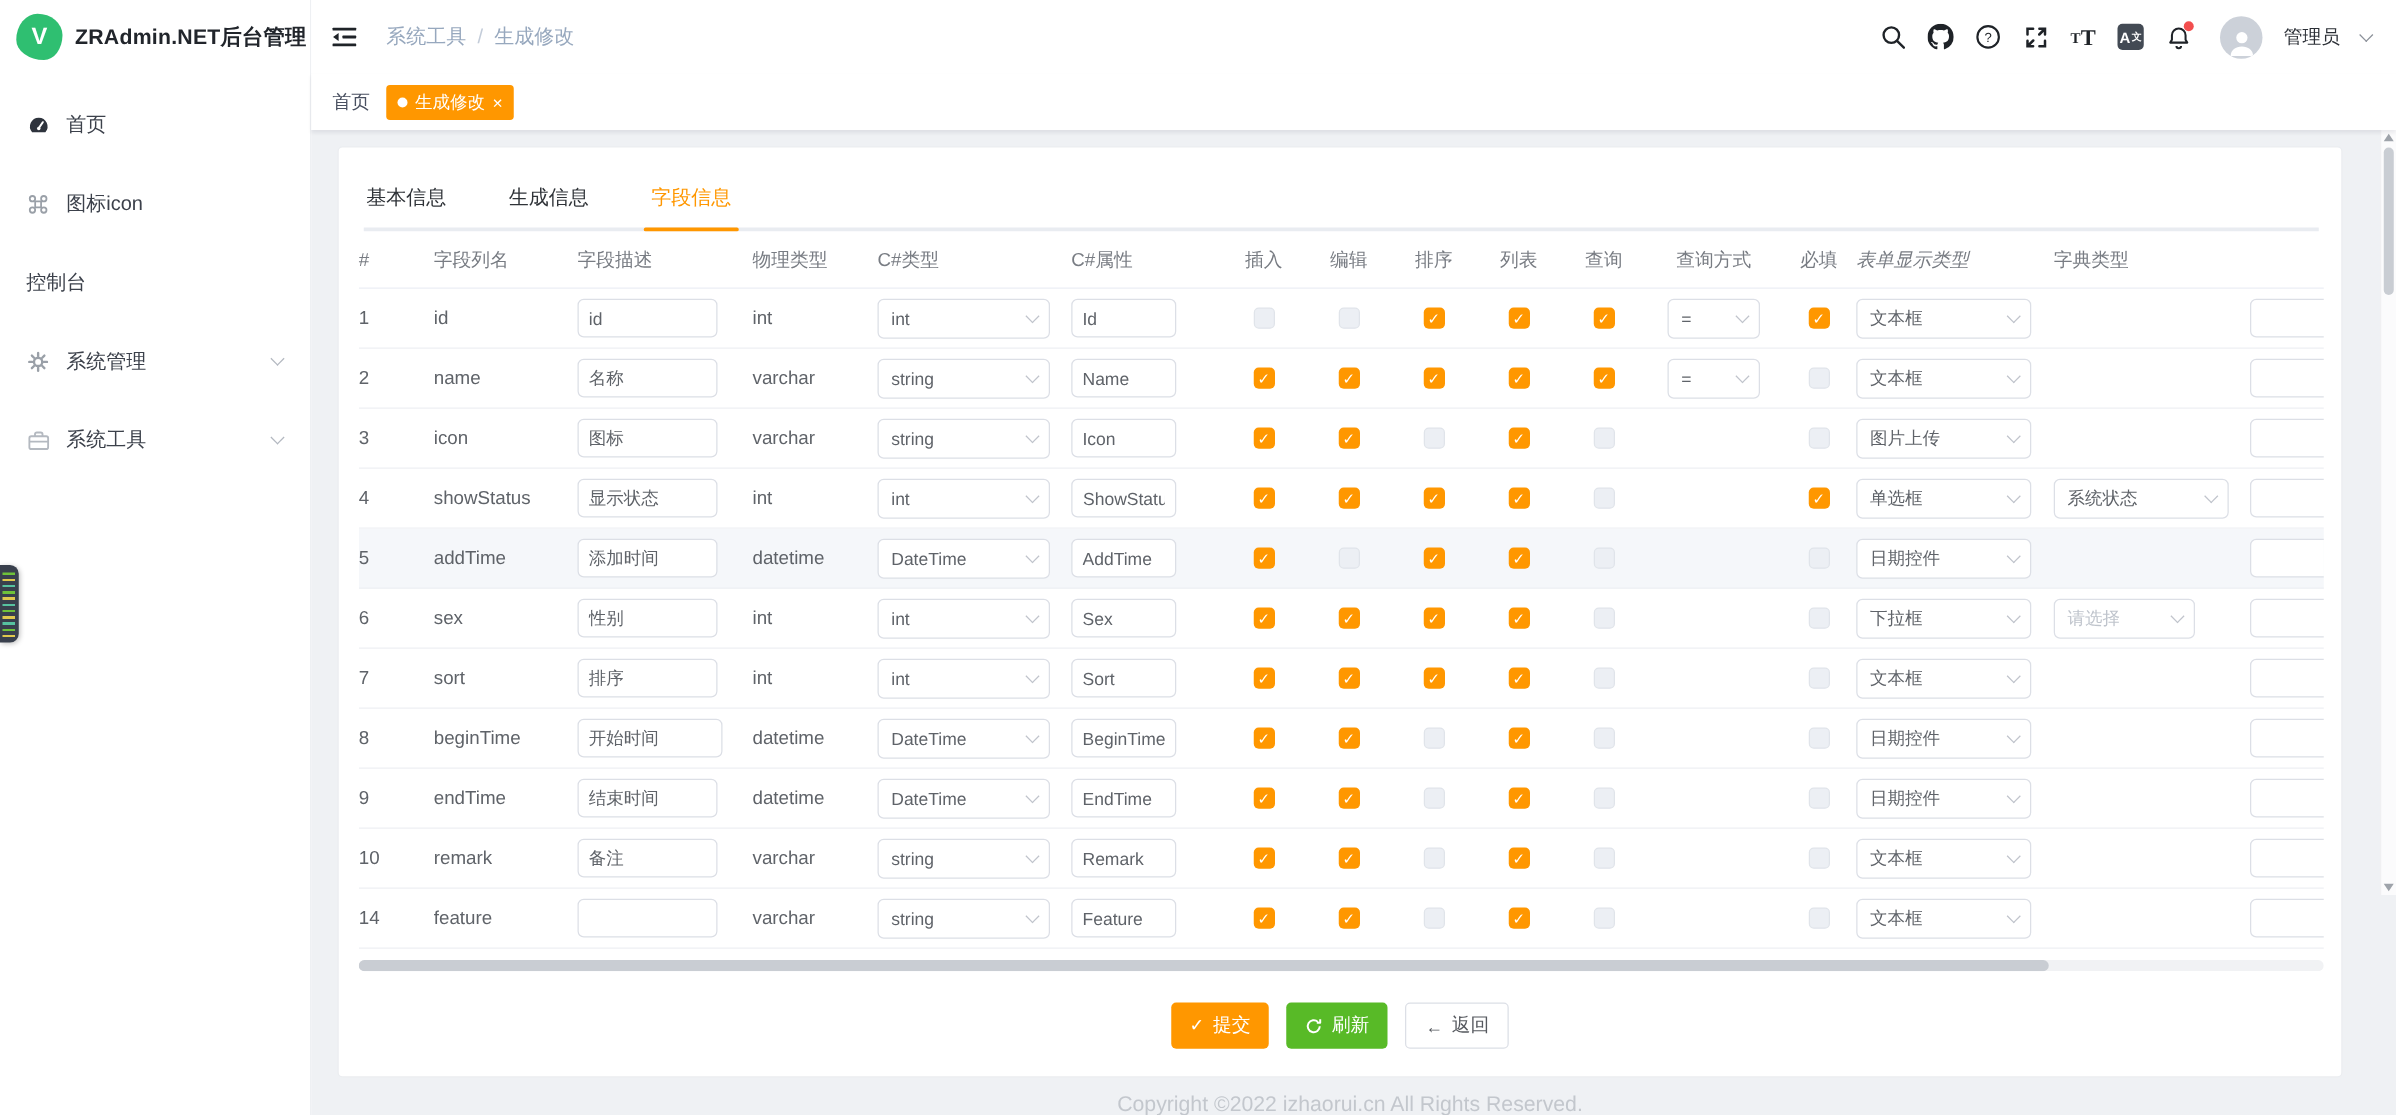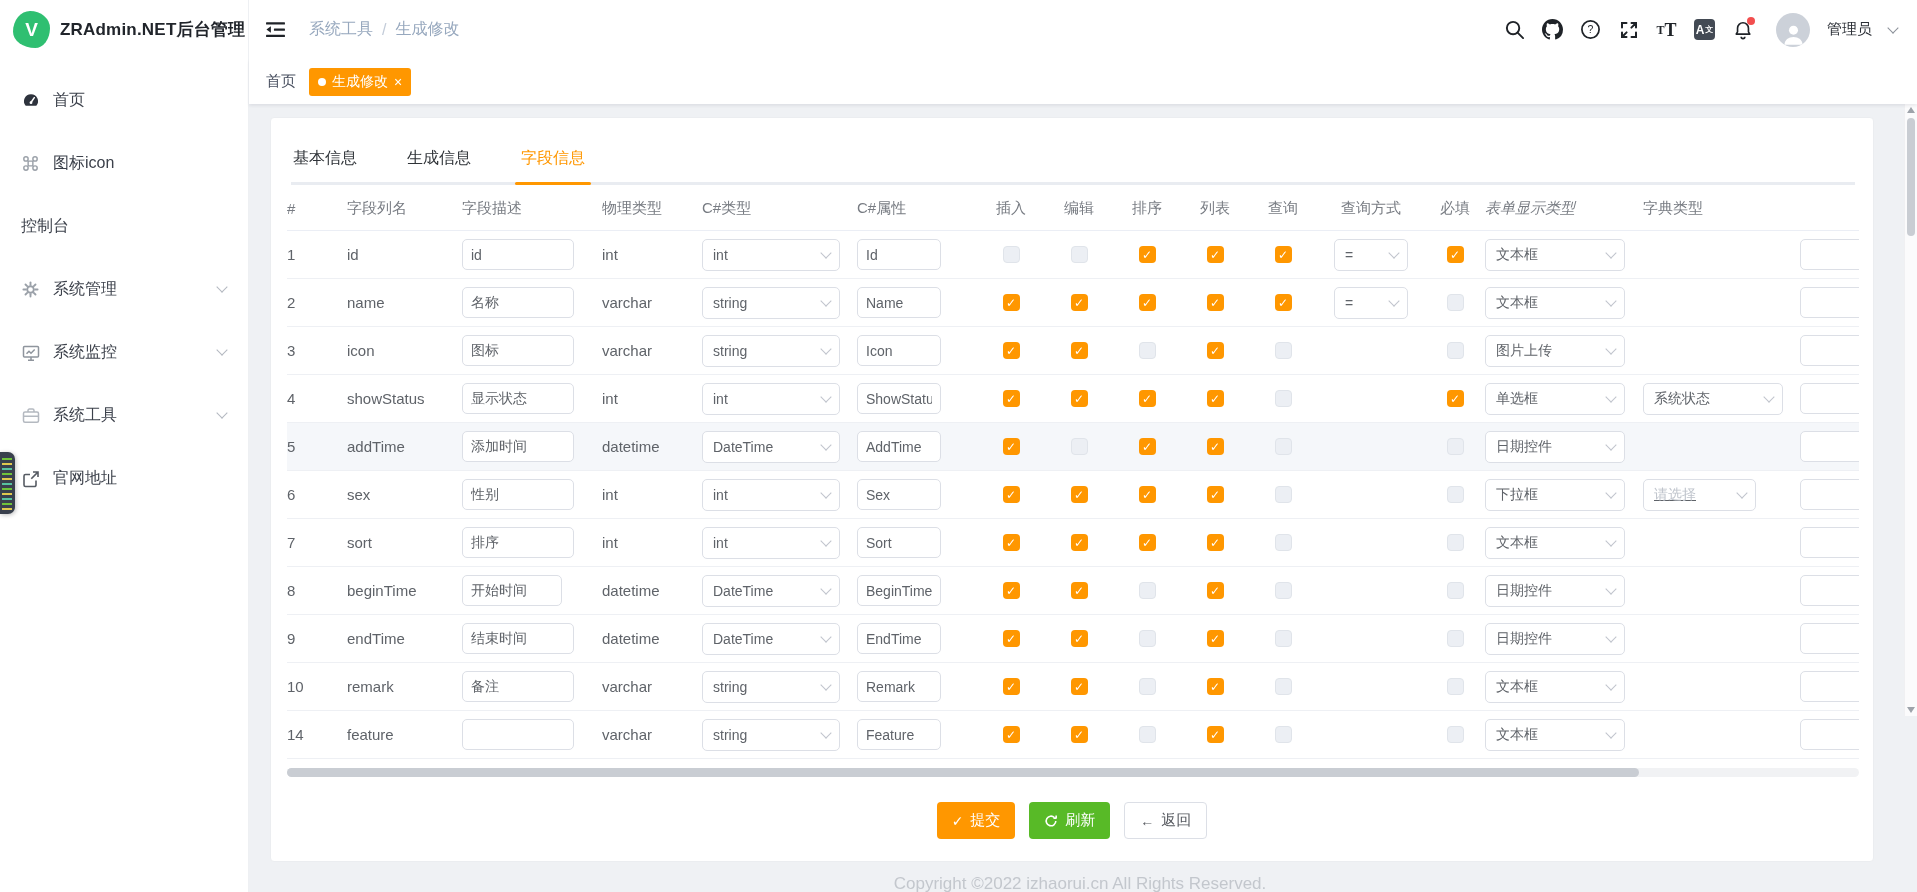--- a/index.html
+++ b/index.html
@@ -156,47 +156,27 @@
                 <line x1="12.5" y1="5.5" x2="14.3" y2="3.7"></line>
               </g>
               <circle cx="9" cy="9" r="3.5" fill="none" stroke="#9aa0a8" stroke-width="2"></circle>
             </svg>
           </span>
           <span class="lbl">系统管理</span>
           <span class="chev-s"></span>
         </div>
         <div class="side-item">
           <span class="mi">
-            <svg viewBox="0 0 18 18" width="18" height="18" fill="none" stroke="#8f959d" stroke-width="1.5">
-              <rect x="1.5" y="2.5" width="15" height="10.5" rx="1"></rect>
-              <path d="M4.5 9.8 7 7.2l2 2 3.7-3.7"></path>
-              <path d="M6 16.2h6M9 13v3.2"></path>
-            </svg>
-          </span>
-          <span class="lbl">系统监控</span>
-          <span class="chev-s"></span>
-        </div>
-        <div class="side-item">
-          <span class="mi">
             <svg viewBox="0 0 18 18" width="18" height="18" fill="none" stroke="#b4b9c0" stroke-width="1.5">
               <rect x="1.5" y="5" width="15" height="10.2" rx="1.5"></rect>
               <path d="M6 5V3.4A1.4 1.4 0 0 1 7.4 2h3.2A1.4 1.4 0 0 1 12 3.4V5M1.5 9.3h15"></path>
             </svg>
           </span>
           <span class="lbl">系统工具</span>
           <span class="chev-s"></span>
-        </div>
-        <div class="side-item">
-          <span class="mi">
-            <svg viewBox="0 0 18 18" width="18" height="18" fill="none" stroke="#565b63" stroke-width="1.6">
-              <path d="M14 10.5V15a1.5 1.5 0 0 1-1.5 1.5h-9A1.5 1.5 0 0 1 2 15V6a1.5 1.5 0 0 1 1.5-1.5H8"></path>
-              <path d="M11 2h5v5M15.6 2.4 9.3 8.7"></path>
-            </svg>
-          </span>
-          <span class="lbl">官网地址</span>
         </div>
       </nav>
     <div class="mini-widget">
         <div class="stripes"></div>
       </div>
   </aside>
 
   <div class="main">
 
     <header class="topbar">
@@ -516,21 +496,21 @@
                   <span class="cb off"></span>
                 </div>
                 <div class="td ctr" style="width: 108px;"></div>
                 <div class="td ctr" style="width: 60px;">
                   <span class="cb off"></span>
                 </div>
                 <div class="td" style="width: 158px;"><span class="sel" style="width: 140px;">
                     <span class="sel-txt">下拉框</span>
                     <i class="chev"></i>
                   </span></div>
-                <div class="td" style="width: 157px;"><span class="sel ph" style="width: 113px; text-decoration: underline;">
+                <div class="td" style="width: 157px;"><span class="sel ph" style="width: 113px;">
                     <span class="sel-txt">请选择</span>
                     <i class="chev"></i>
                   </span></div>
                 <div class="td" style="width: 115px;"><input class="ipt" style="width: 100px;"></div>
               </div>
               <div class="trow">
                 <div class="td" style="width: 60px;">7</div>
                 <div class="td" style="width: 115px;">sort</div>
                 <div class="td" style="width: 140px;"><input class="ipt" value="排序" style="width: 112px;"></div>
                 <div class="td" style="width: 100px;">int</div>
@@ -561,21 +541,21 @@
                 <div class="td" style="width: 158px;"><span class="sel" style="width: 140px;">
                     <span class="sel-txt">文本框</span>
                     <i class="chev"></i>
                   </span></div>
                 <div class="td" style="width: 157px;"></div>
                 <div class="td" style="width: 115px;"><input class="ipt" style="width: 100px;"></div>
               </div>
               <div class="trow">
                 <div class="td" style="width: 60px;">8</div>
                 <div class="td" style="width: 115px;">beginTime</div>
-                <div class="td" style="width: 140px;"><input class="ipt" value="开始时间" style="width: 100px; font-family: Liberation Serif, serif;"></div>
+                <div class="td" style="width: 140px;"><input class="ipt" value="开始时间" style="width: 116px; font-family: Liberation Serif, serif;"></div>
                 <div class="td" style="width: 100px;">datetime</div>
                 <div class="td" style="width: 155px;"><span class="sel" style="width: 138px;">
                     <span class="sel-txt">DateTime</span>
                     <i class="chev"></i>
                   </span></div>
                 <div class="td" style="width: 120px;"><input class="ipt" value="BeginTime" style="width: 84px;"></div>
                 <div class="td ctr" style="width: 68px;">
                   <span class="cb on">✓</span>
                 </div>
                 <div class="td ctr" style="width: 68px;">

